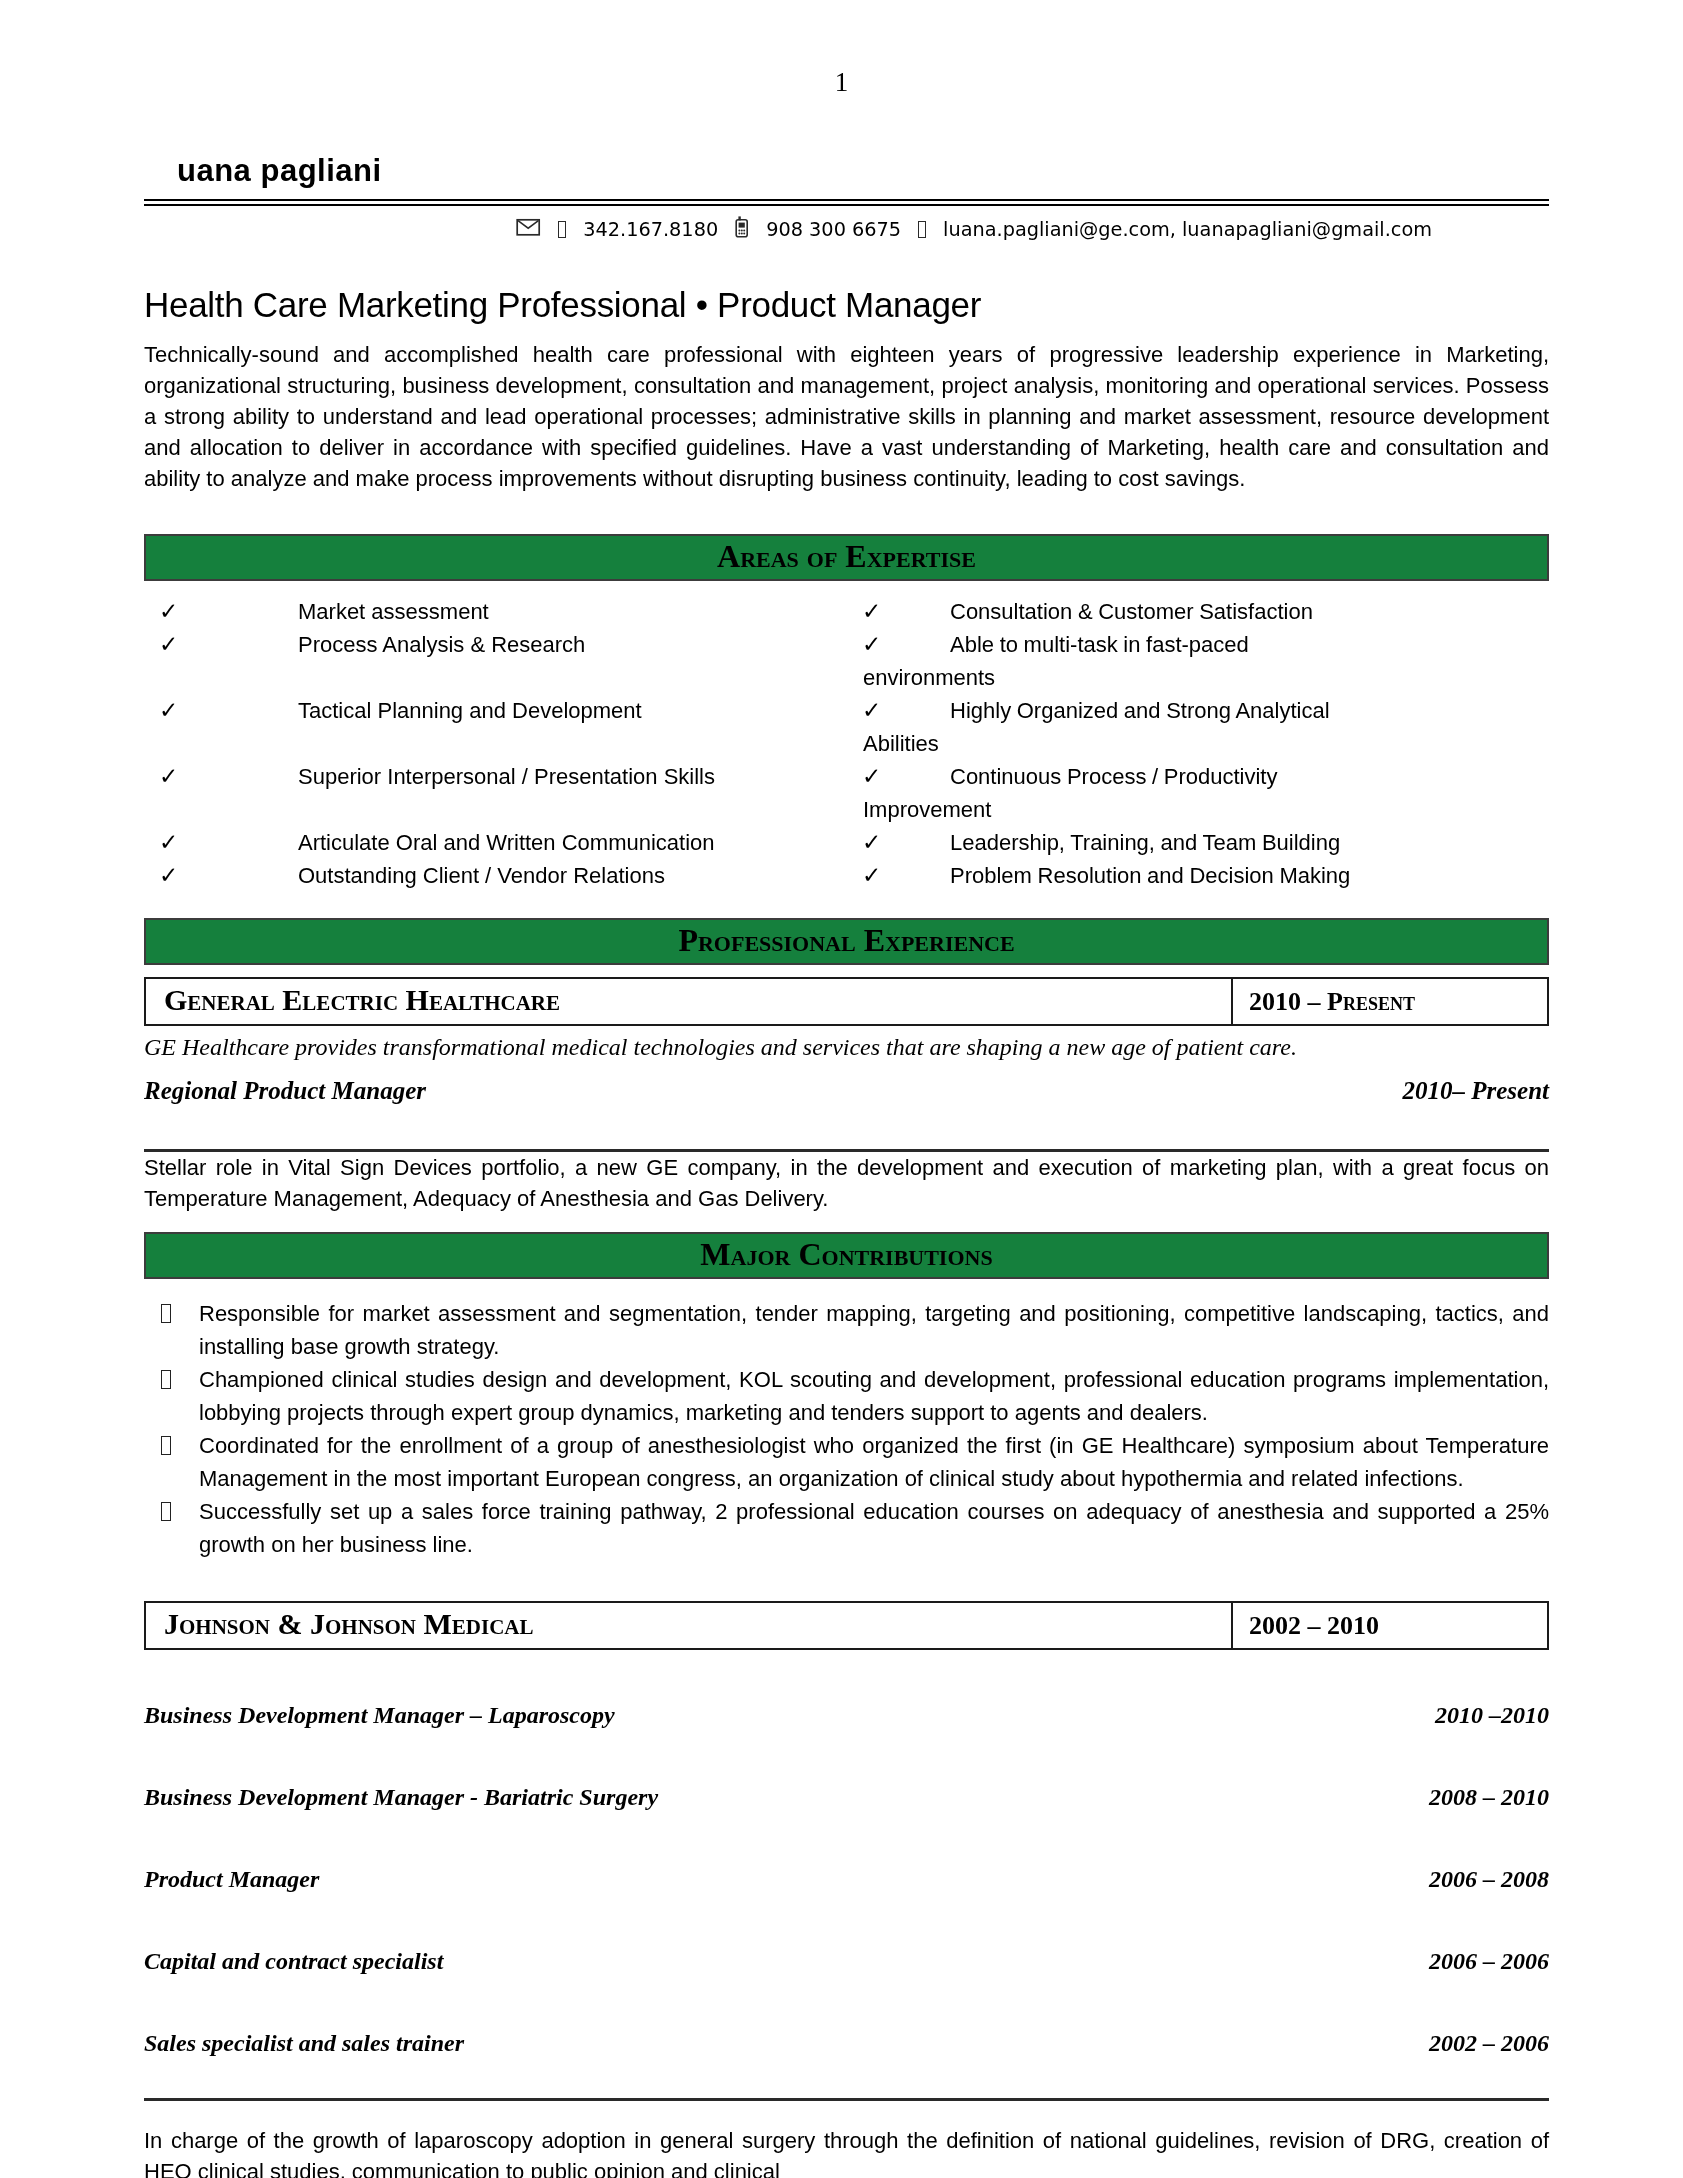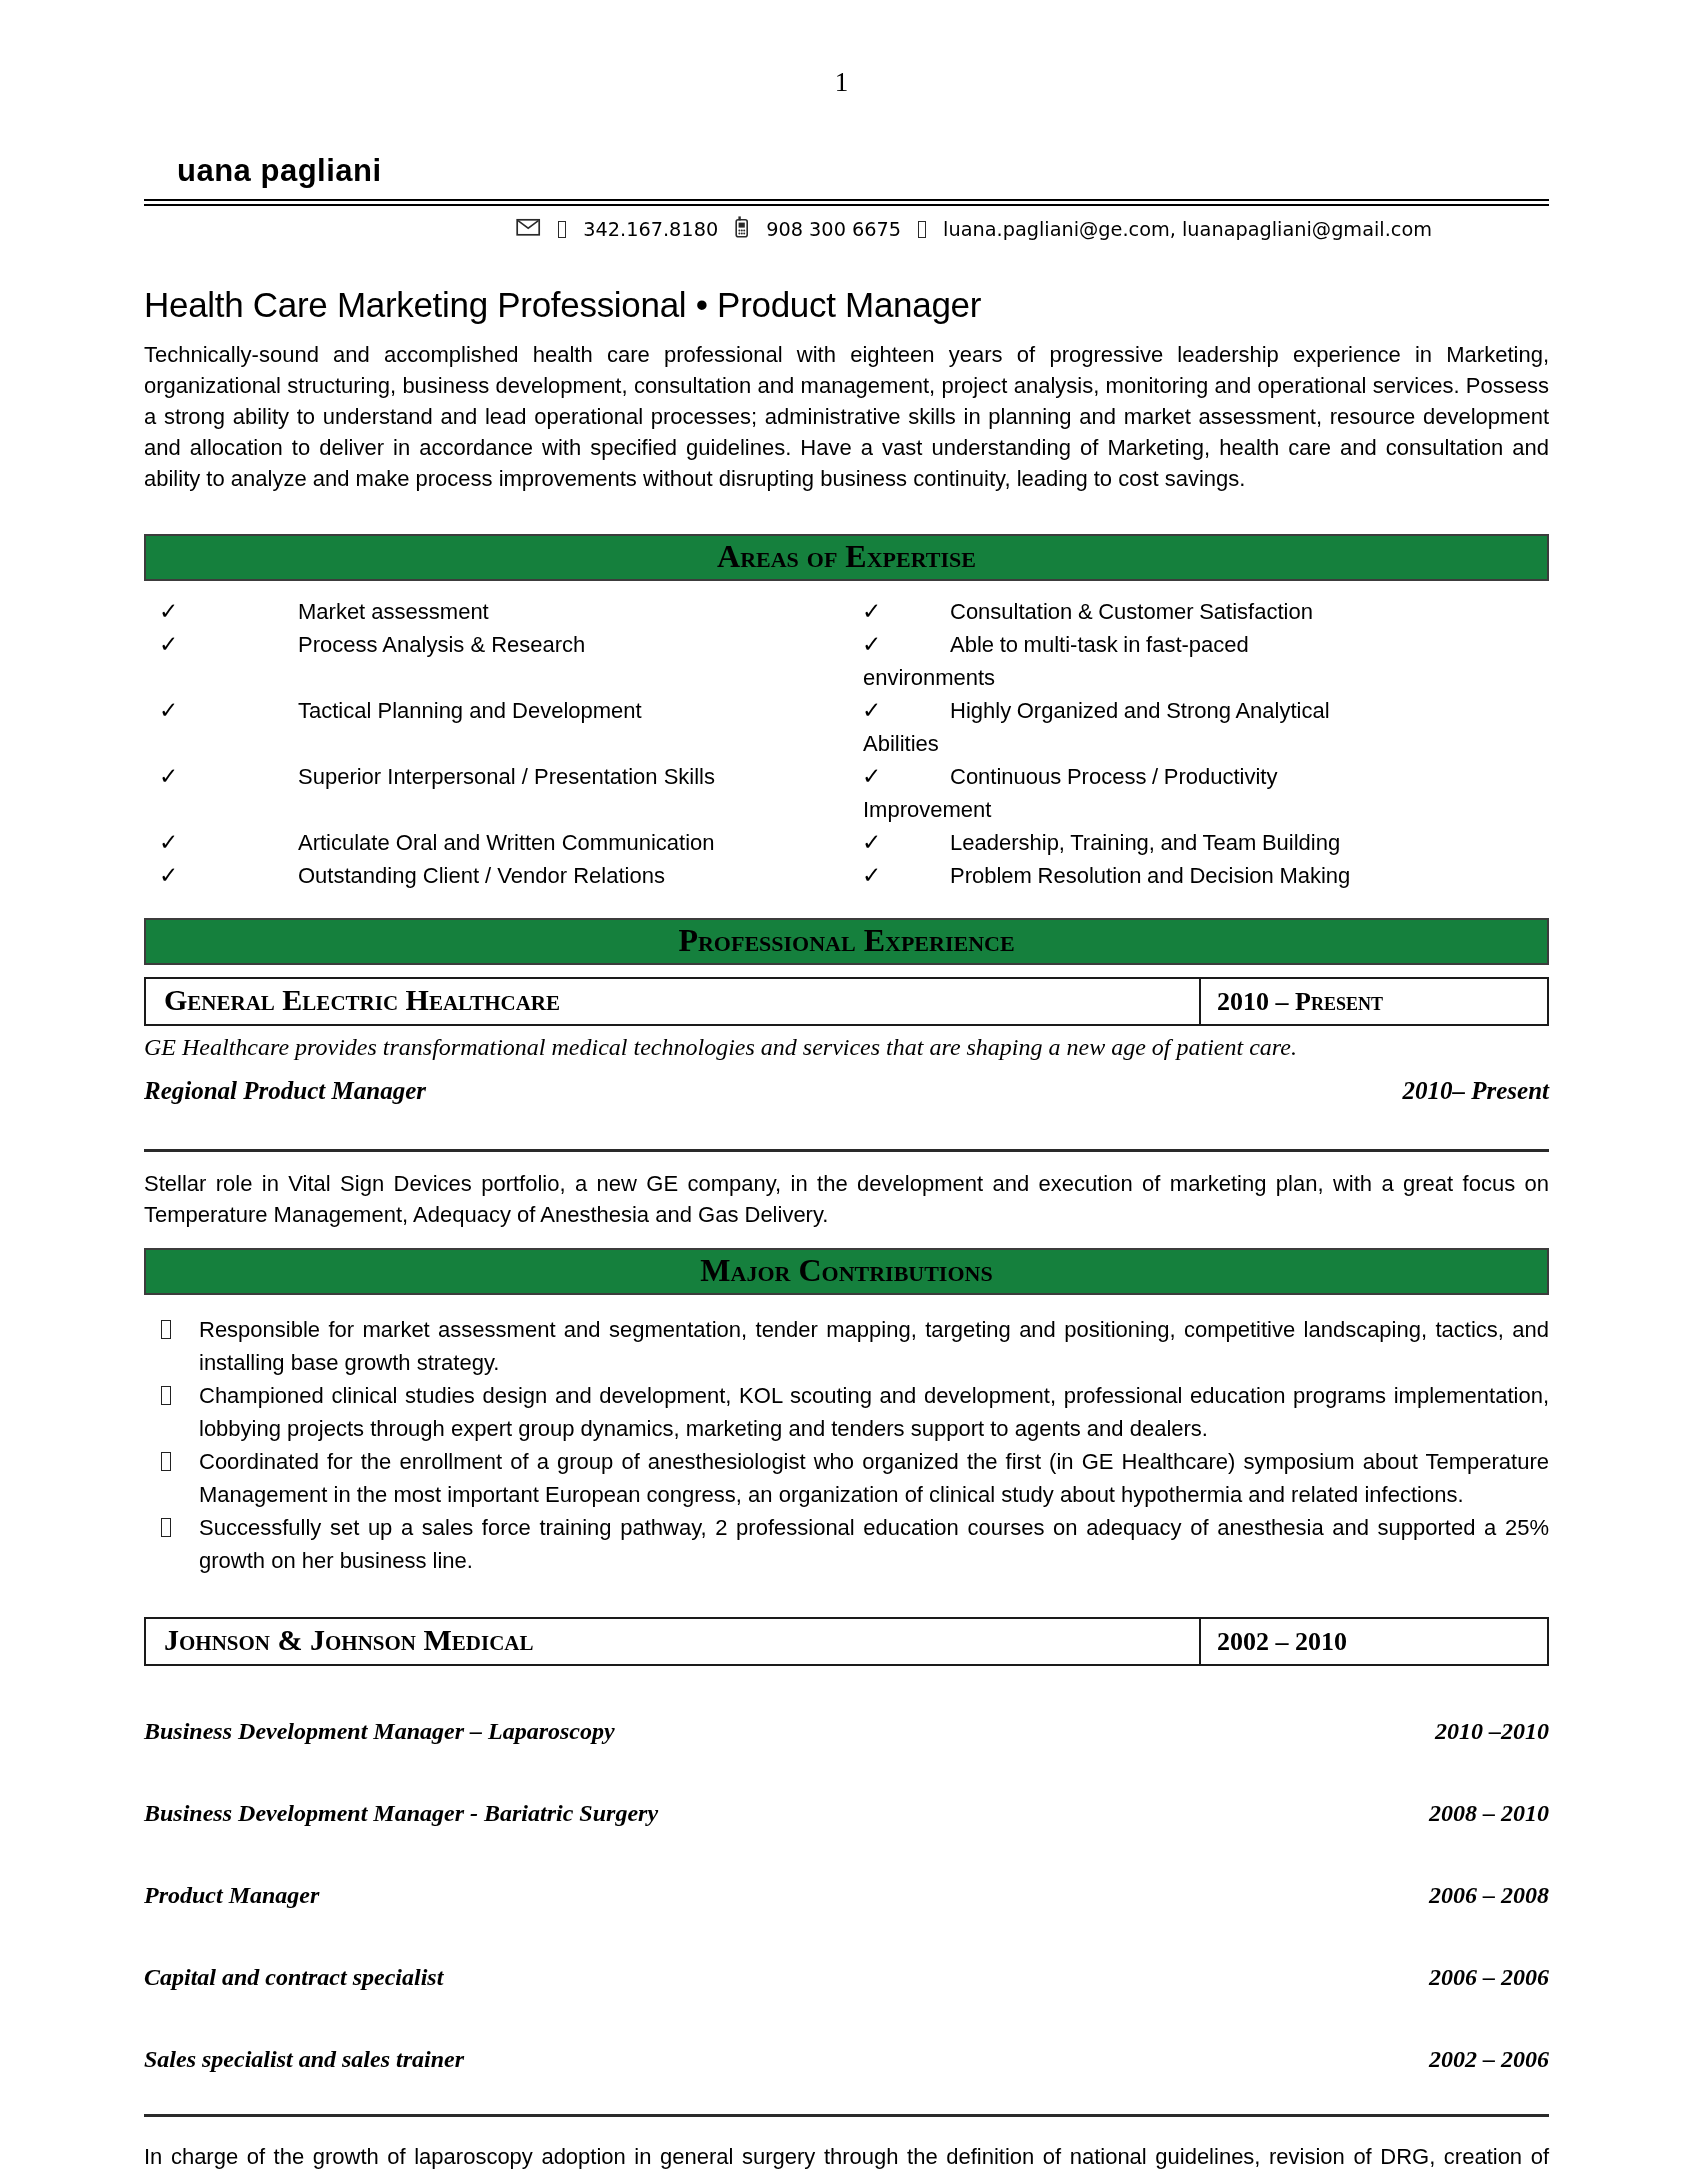--- a/index.html
+++ b/index.html
@@ -97,21 +97,21 @@
   .company-row.jnj{margin-top:40px;}
   .company-name{
     flex:1;
     padding:4px 10px 7px 12px;
     font-family:"Liberation Serif",serif;
     font-variant:small-caps;
     font-weight:bold;
     font-size:30px;
   }
   .company-period{
-    width:348px;
+    width:316px;
     border-left:2px solid #1a1a1a;
     box-sizing:border-box;
     display:flex;align-items:center;
     padding-left:16px;
     font-family:"Liberation Serif",serif;
     font-variant:small-caps;
     font-weight:bold;
     font-size:26px;
   }
   .blurb{
@@ -124,21 +124,21 @@
     margin-top:16px;
     display:flex;justify-content:space-between;
     font-family:"Liberation Serif",serif;
     font-weight:bold;font-style:italic;
     font-size:25px;
   }
   .rule{border-top:3px solid #2a2a2a;}
   .rule-ge{margin-top:44px;}
   .rule-jnj{margin-top:38px;}
   .para{
-    margin:16px 0 0 0;
+    margin:0 0 0 0;
     font-size:22px;
     line-height:31px;
     text-align:justify;
   }
   
   .bullets{margin-top:18px;}
   .bullet-item{
     position:relative;
     padding-left:55px;
     font-size:22px;

